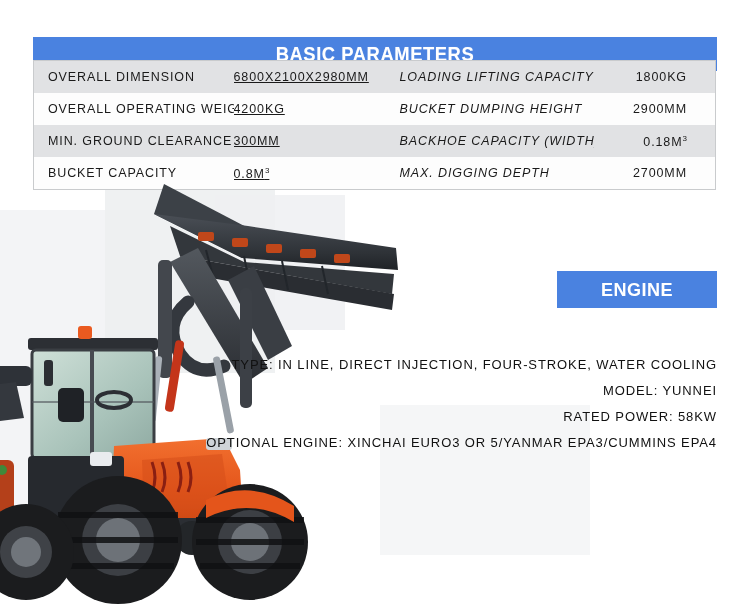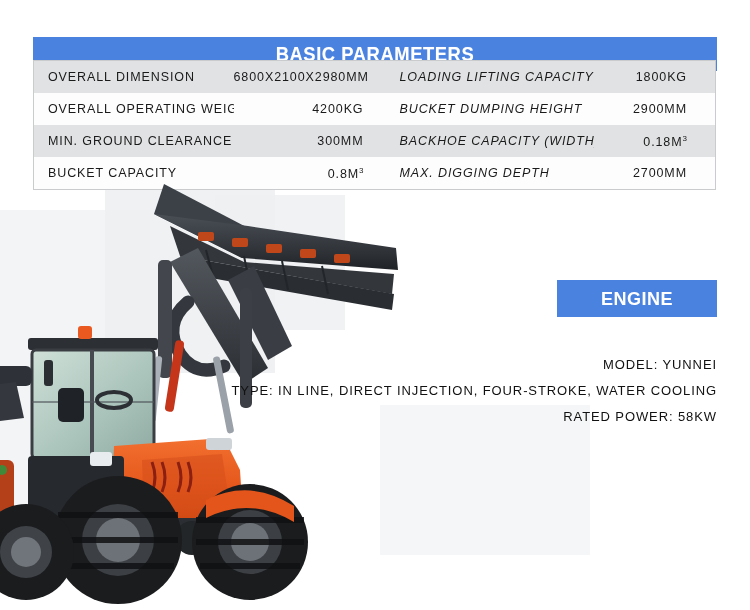--- a/index.html
+++ b/index.html
@@ -80,21 +80,21 @@
   .param-table td {
     font-family: "Liberation Sans", sans-serif;
     font-size: 12.5px;
     color: #1a1a1a;
     letter-spacing: .9px;
     white-space: nowrap;
     overflow: hidden;
     vertical-align: middle;
   }
   .c-label-l { width: 200px; padding-left: 14px; text-align: left; }
-  .c-value-l { width: 148px; padding-right: 18px; text-align: right; }
+  .c-value-l { width: 148px; padding-right: 18px; text-align: left; text-decoration: underline; }
   .c-label-r { width: 212px; padding-left: 18px; text-align: left; font-style: italic; }
   .c-value-r { width: 122px; padding-right: 28px; text-align: right; }
 
   .param-table sup {
     font-size: 8px;
     vertical-align: super;
     letter-spacing: 0;
   }
 
   
@@ -104,21 +104,21 @@
     top: 170px;
     width: 420px;
     height: 440px;
     pointer-events: none;
   }
 
   
   .engine-bar {
     position: absolute;
     left: 557px;
-    top: 280px;
+    top: 271px;
     width: 160px;
     height: 37px;
     background: #4a82e0;
     display: flex;
     align-items: center;
     justify-content: center;
   }
   .engine-bar .title-text {
     color: #ffffff;
     font-size: 19px;
@@ -318,18 +318,19 @@
     </g>
 
     <path d="M214,330 q44,-22 88,6 l0,16 q-44,-26 -88,-4 Z" fill="#e4551b"></path>
   </svg>
 
   <div class="engine-bar">
     <span class="title-text">ENGINE</span>
   </div>
 
   <div class="engine-specs">
+    <div class="spec-line">TYPE: IN LINE, DIRECT INJECTION, FOUR-STROKE, WATER COOLING</div>
     <div class="spec-line">MODEL: YUNNEI</div>
-    <div class="spec-line">TYPE: IN LINE, DIRECT INJECTION, FOUR-STROKE, WATER COOLING</div>
     <div class="spec-line">RATED POWER: 58KW</div>
+    <div class="spec-line">OPTIONAL ENGINE: XINCHAI EURO3 OR 5/YANMAR EPA3/CUMMINS EPA4</div>
   </div>
 
 </div>
 
 </body></html>

